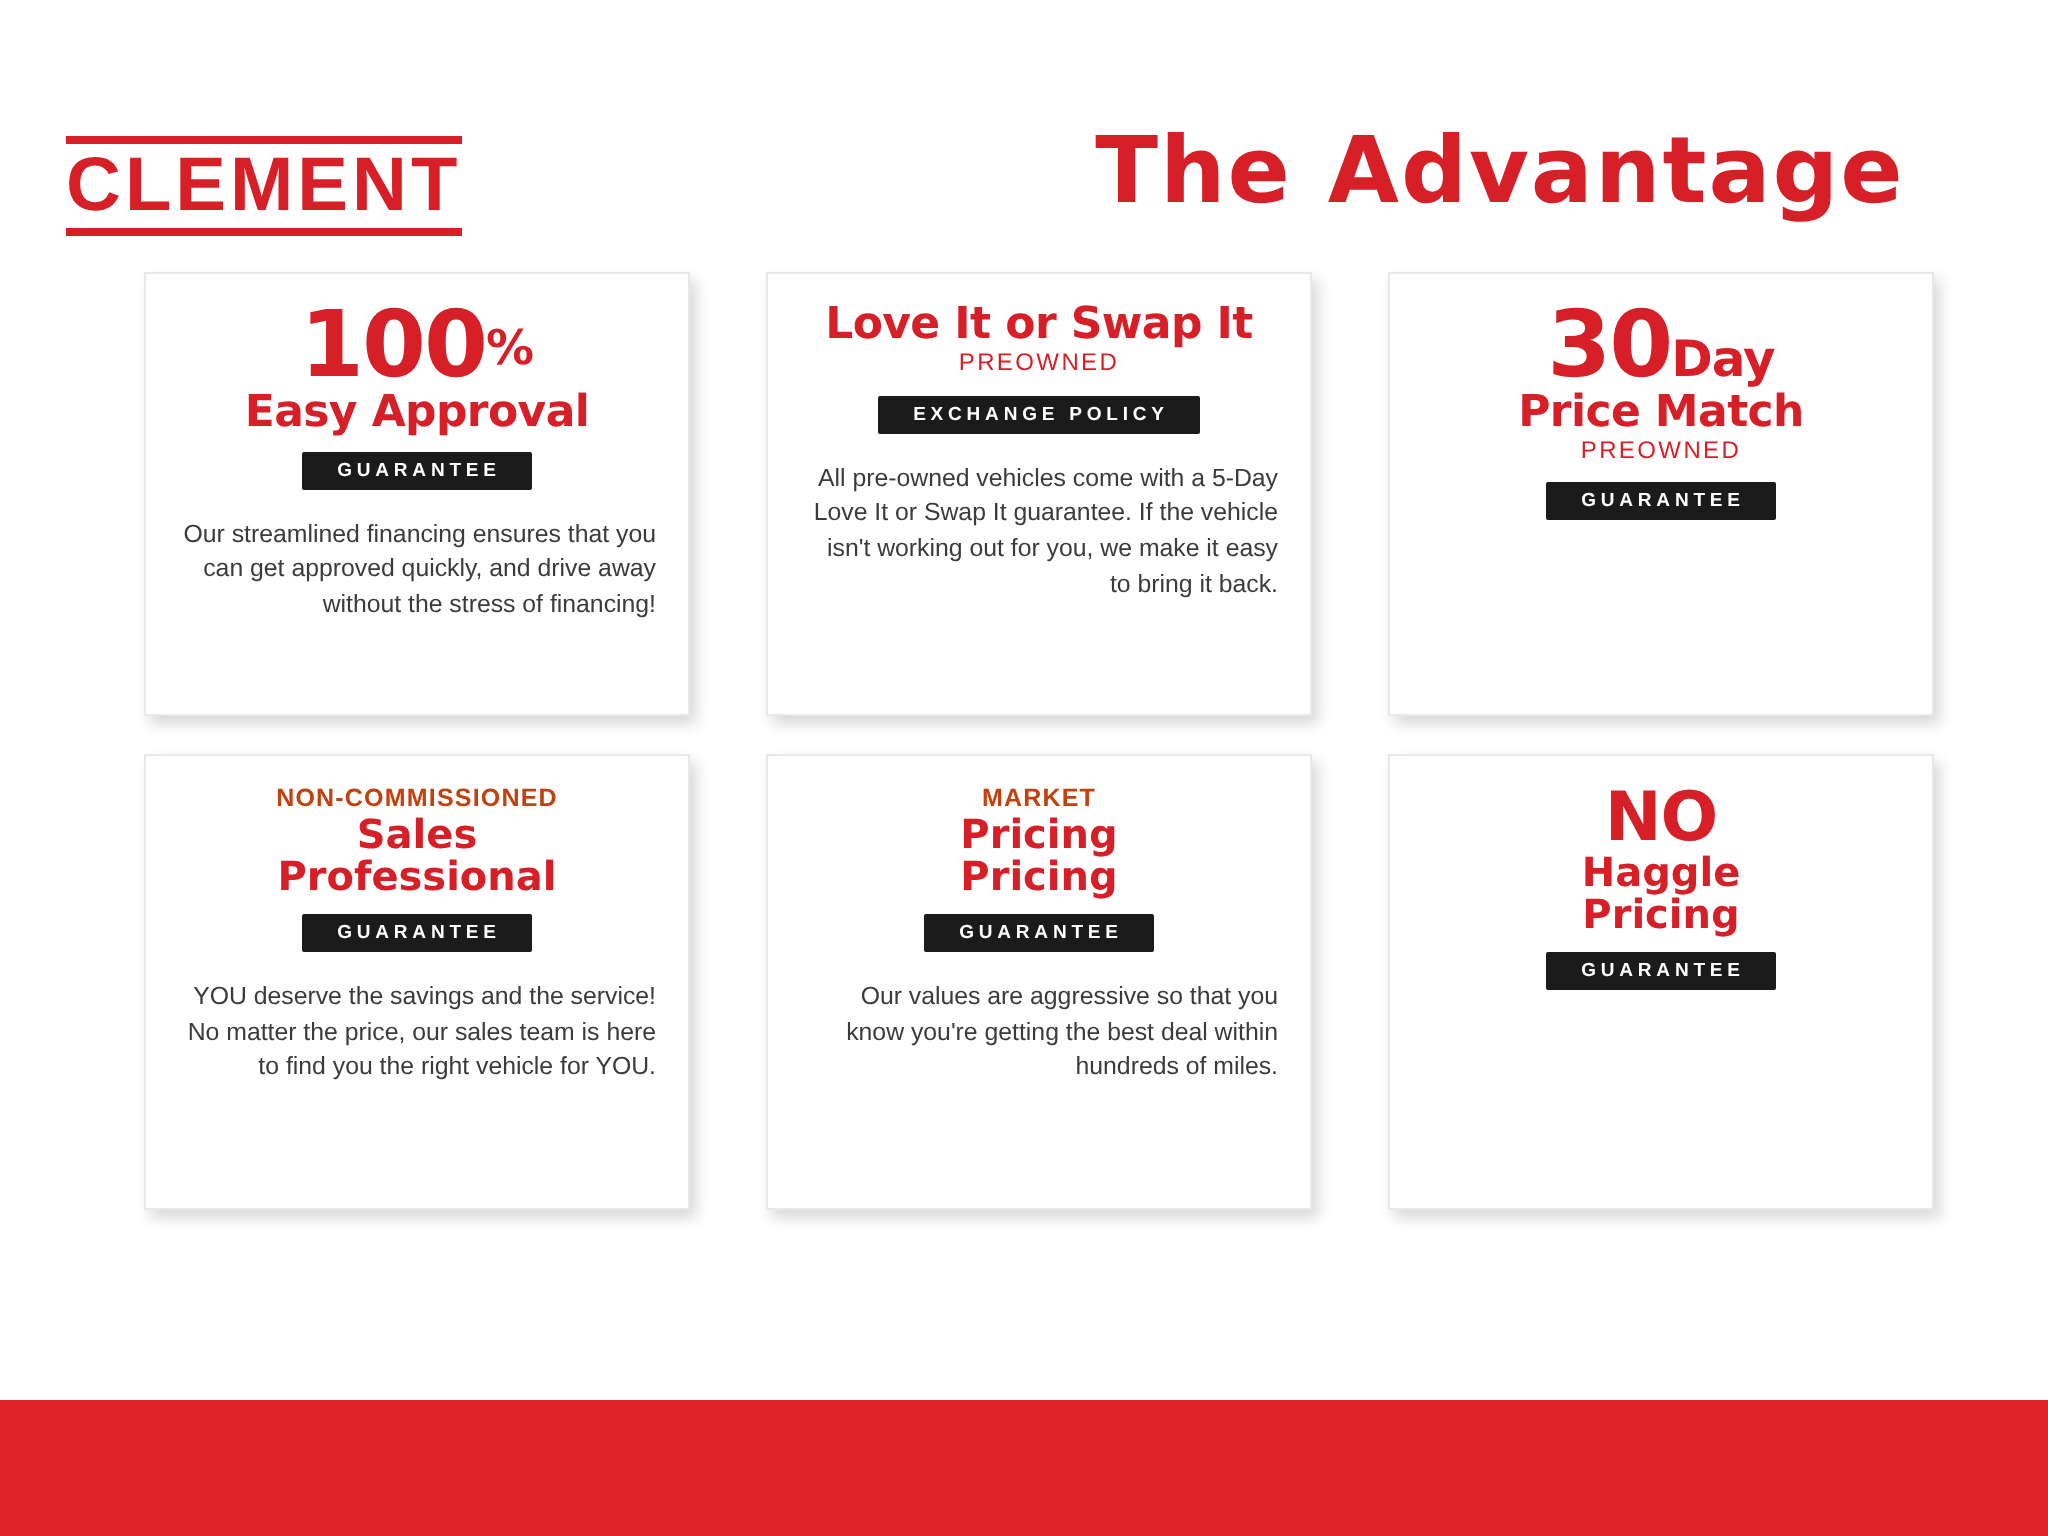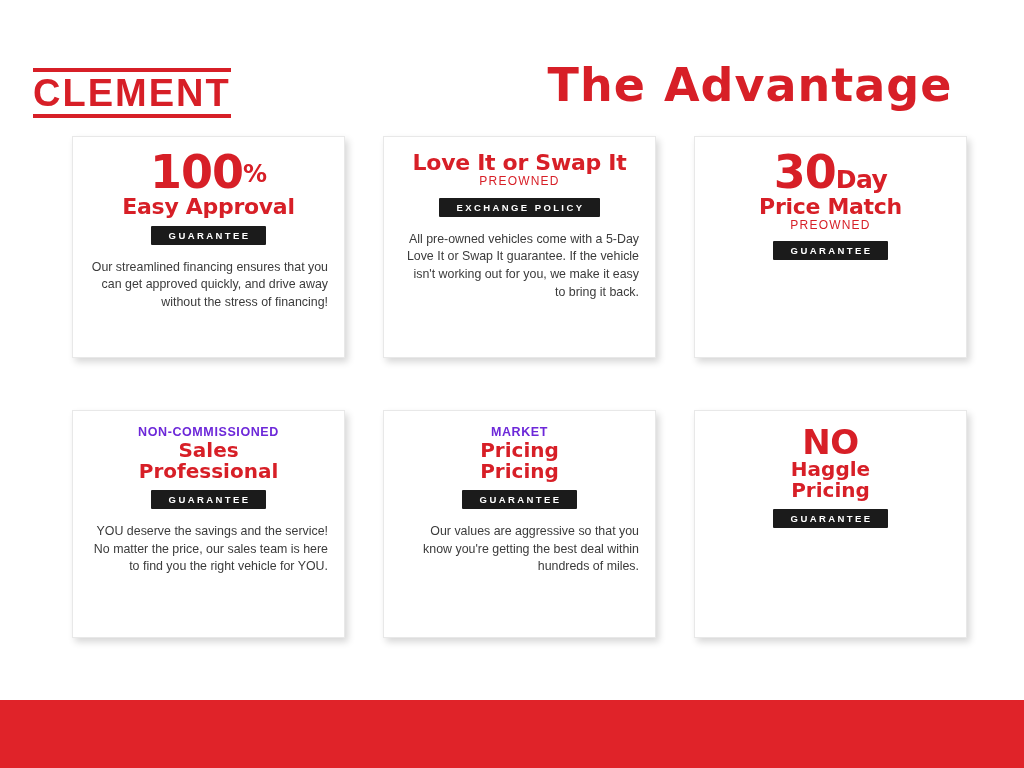--- a/index.html
+++ b/index.html
@@ -58,21 +58,21 @@
   .title-wrap .t-adv { margin-left: 18px; }
 
   
   .grid {
     position: absolute;
     left: 72px;
     top: 136px;
     width: 896px;
     display: flex;
     flex-wrap: wrap;
-    gap: 52px 38px;
+    gap: 19px 38px;
   }
   .card {
     width: 273px;
     height: 222px;
     background: #ffffff;
     border: 1px solid #e8e8e8;
     box-shadow: 3px 4px 7px rgba(0,0,0,0.16);
     padding: 14px 16px 10px 16px;
     display: flex;
     flex-direction: column;
@@ -118,21 +118,21 @@
   .line-red-md {
     font-family: "DejaVu Sans", sans-serif;
     font-weight: bold;
     color: #d71f27;
     font-size: 20px;
     line-height: 1.05;
   }
   .line-red-sm {
     font-family: "Liberation Sans", sans-serif;
     font-weight: bold;
-    color: #6d28d9;
+    color: #c2410c;
     font-size: 12.5px;
     letter-spacing: 0.6px;
     line-height: 1.2;
   }
   .line-red-xs {
     font-family: "Liberation Sans", sans-serif;
     font-weight: normal;
     color: #d71f27;
     font-size: 12px;
     letter-spacing: 1.2px;

